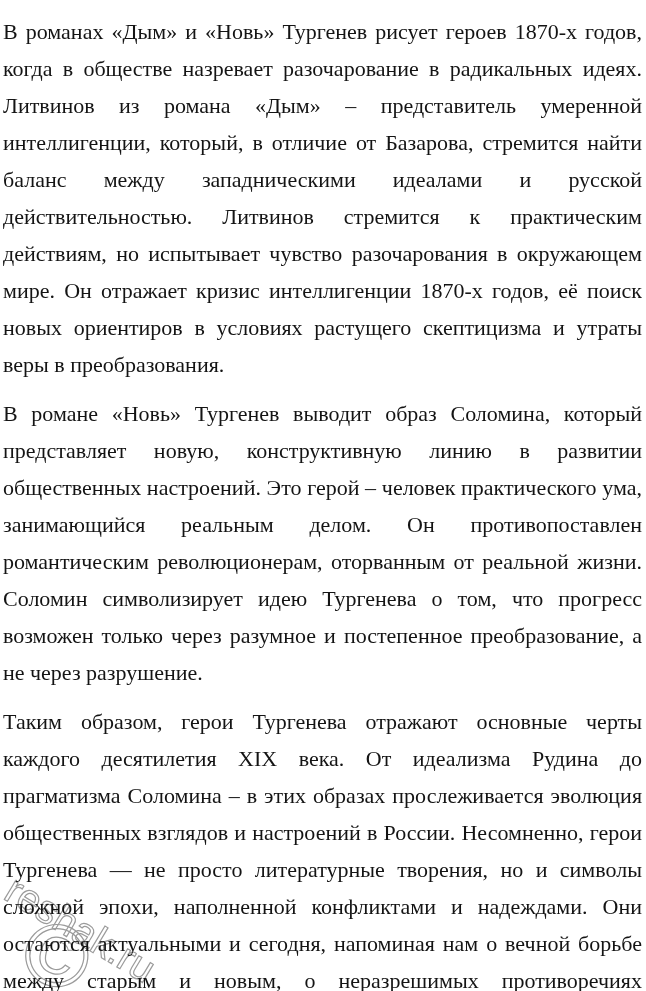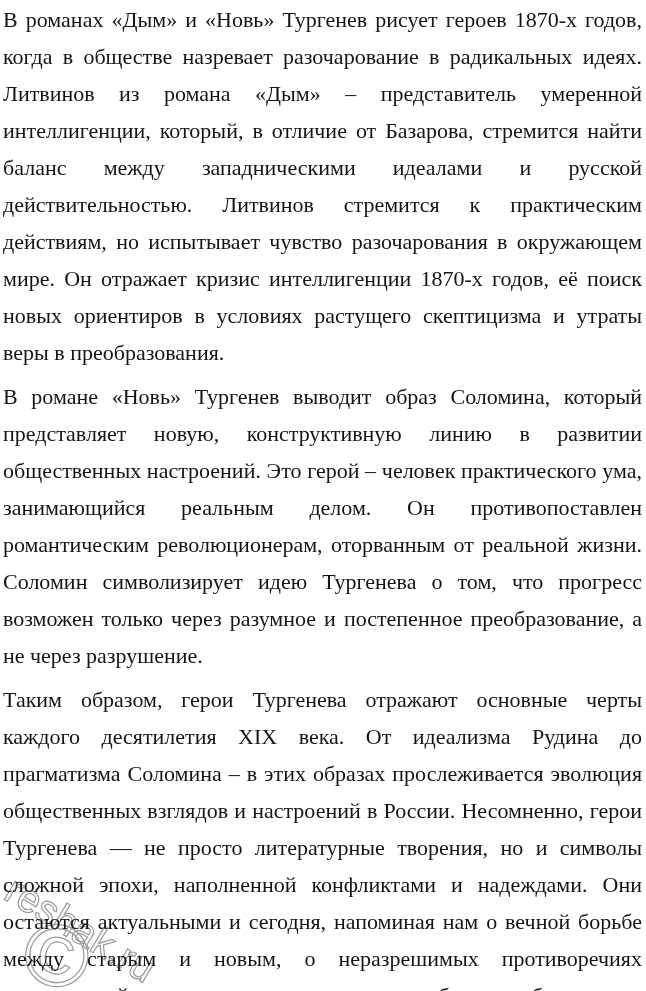--- a/index.html
+++ b/index.html
@@ -23,21 +23,21 @@
     position: relative;
     z-index: 1;
     padding: 1px 4px 0 3px;
     font-family: "Liberation Serif", "DejaVu Serif", serif;
     font-size: 22px;
     line-height: 37px;
     color: #141414;
     text-align: justify;
   }
   .content p {
-    margin: 0 0 7px 0;
+    margin: 12px 0 7px 0;
     text-align: justify;
     text-align-last: left;
   }
   .watermark {
     position: absolute;
     left: 0;
     top: 850px;
     z-index: 0;
     pointer-events: none;
   }

